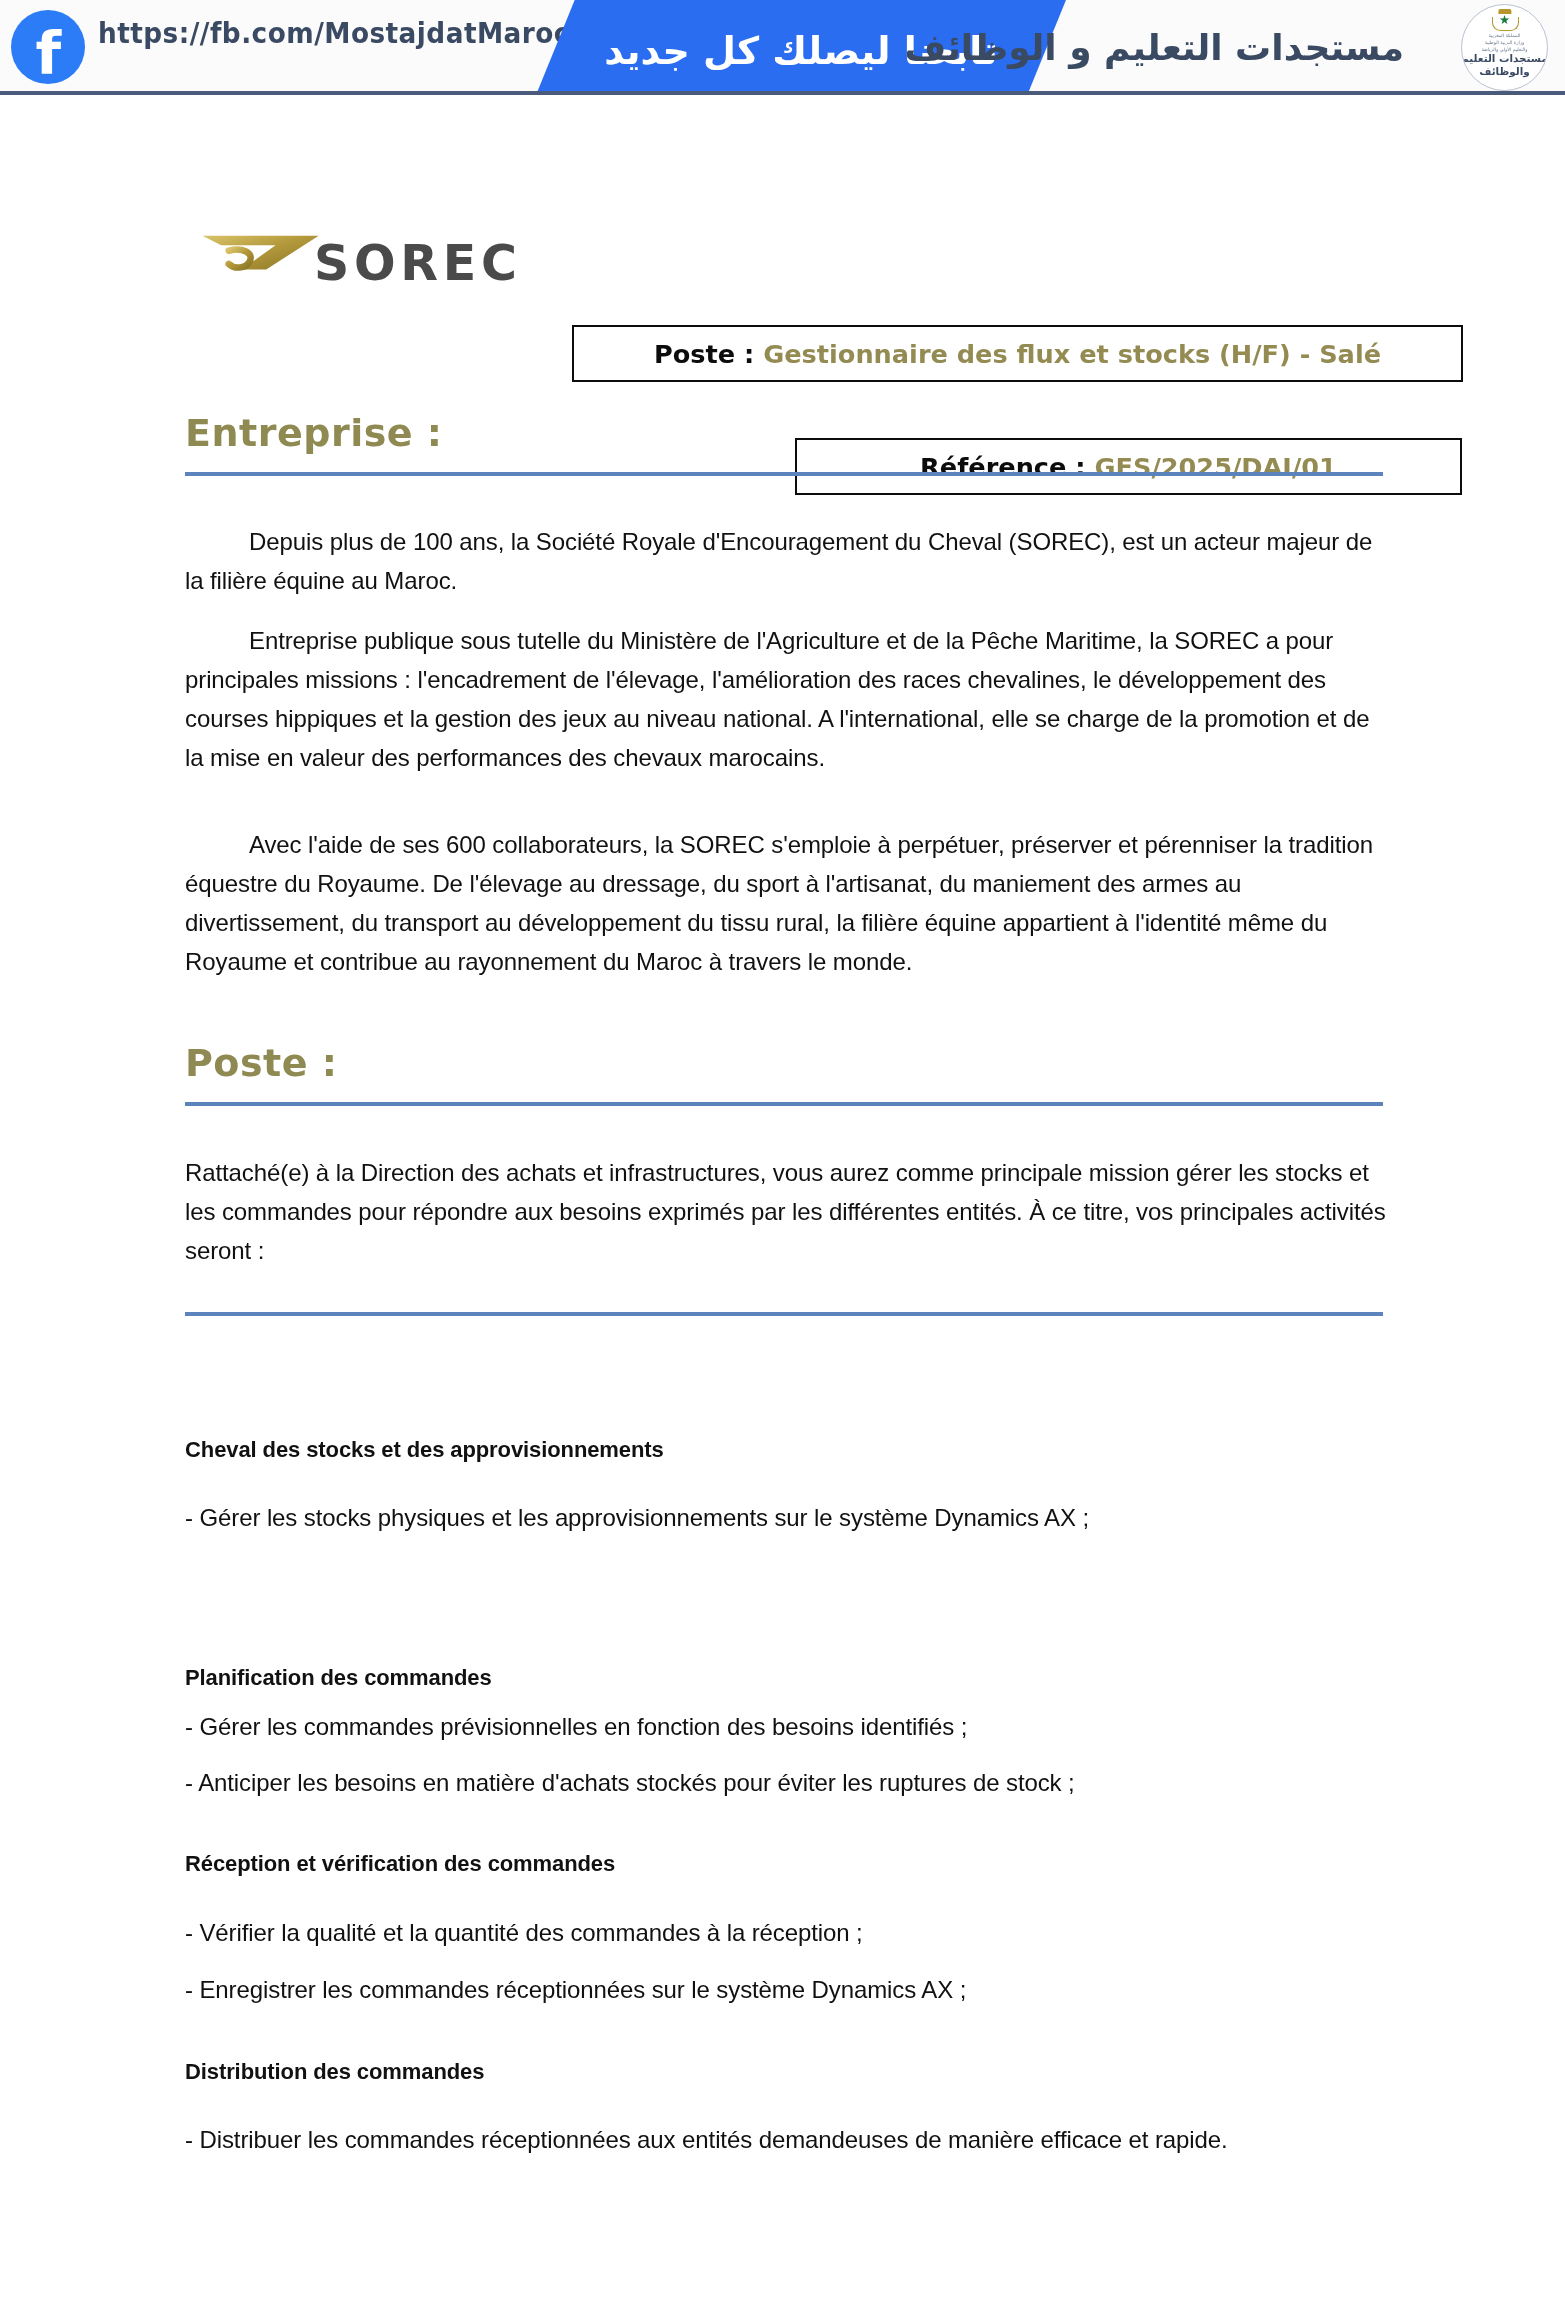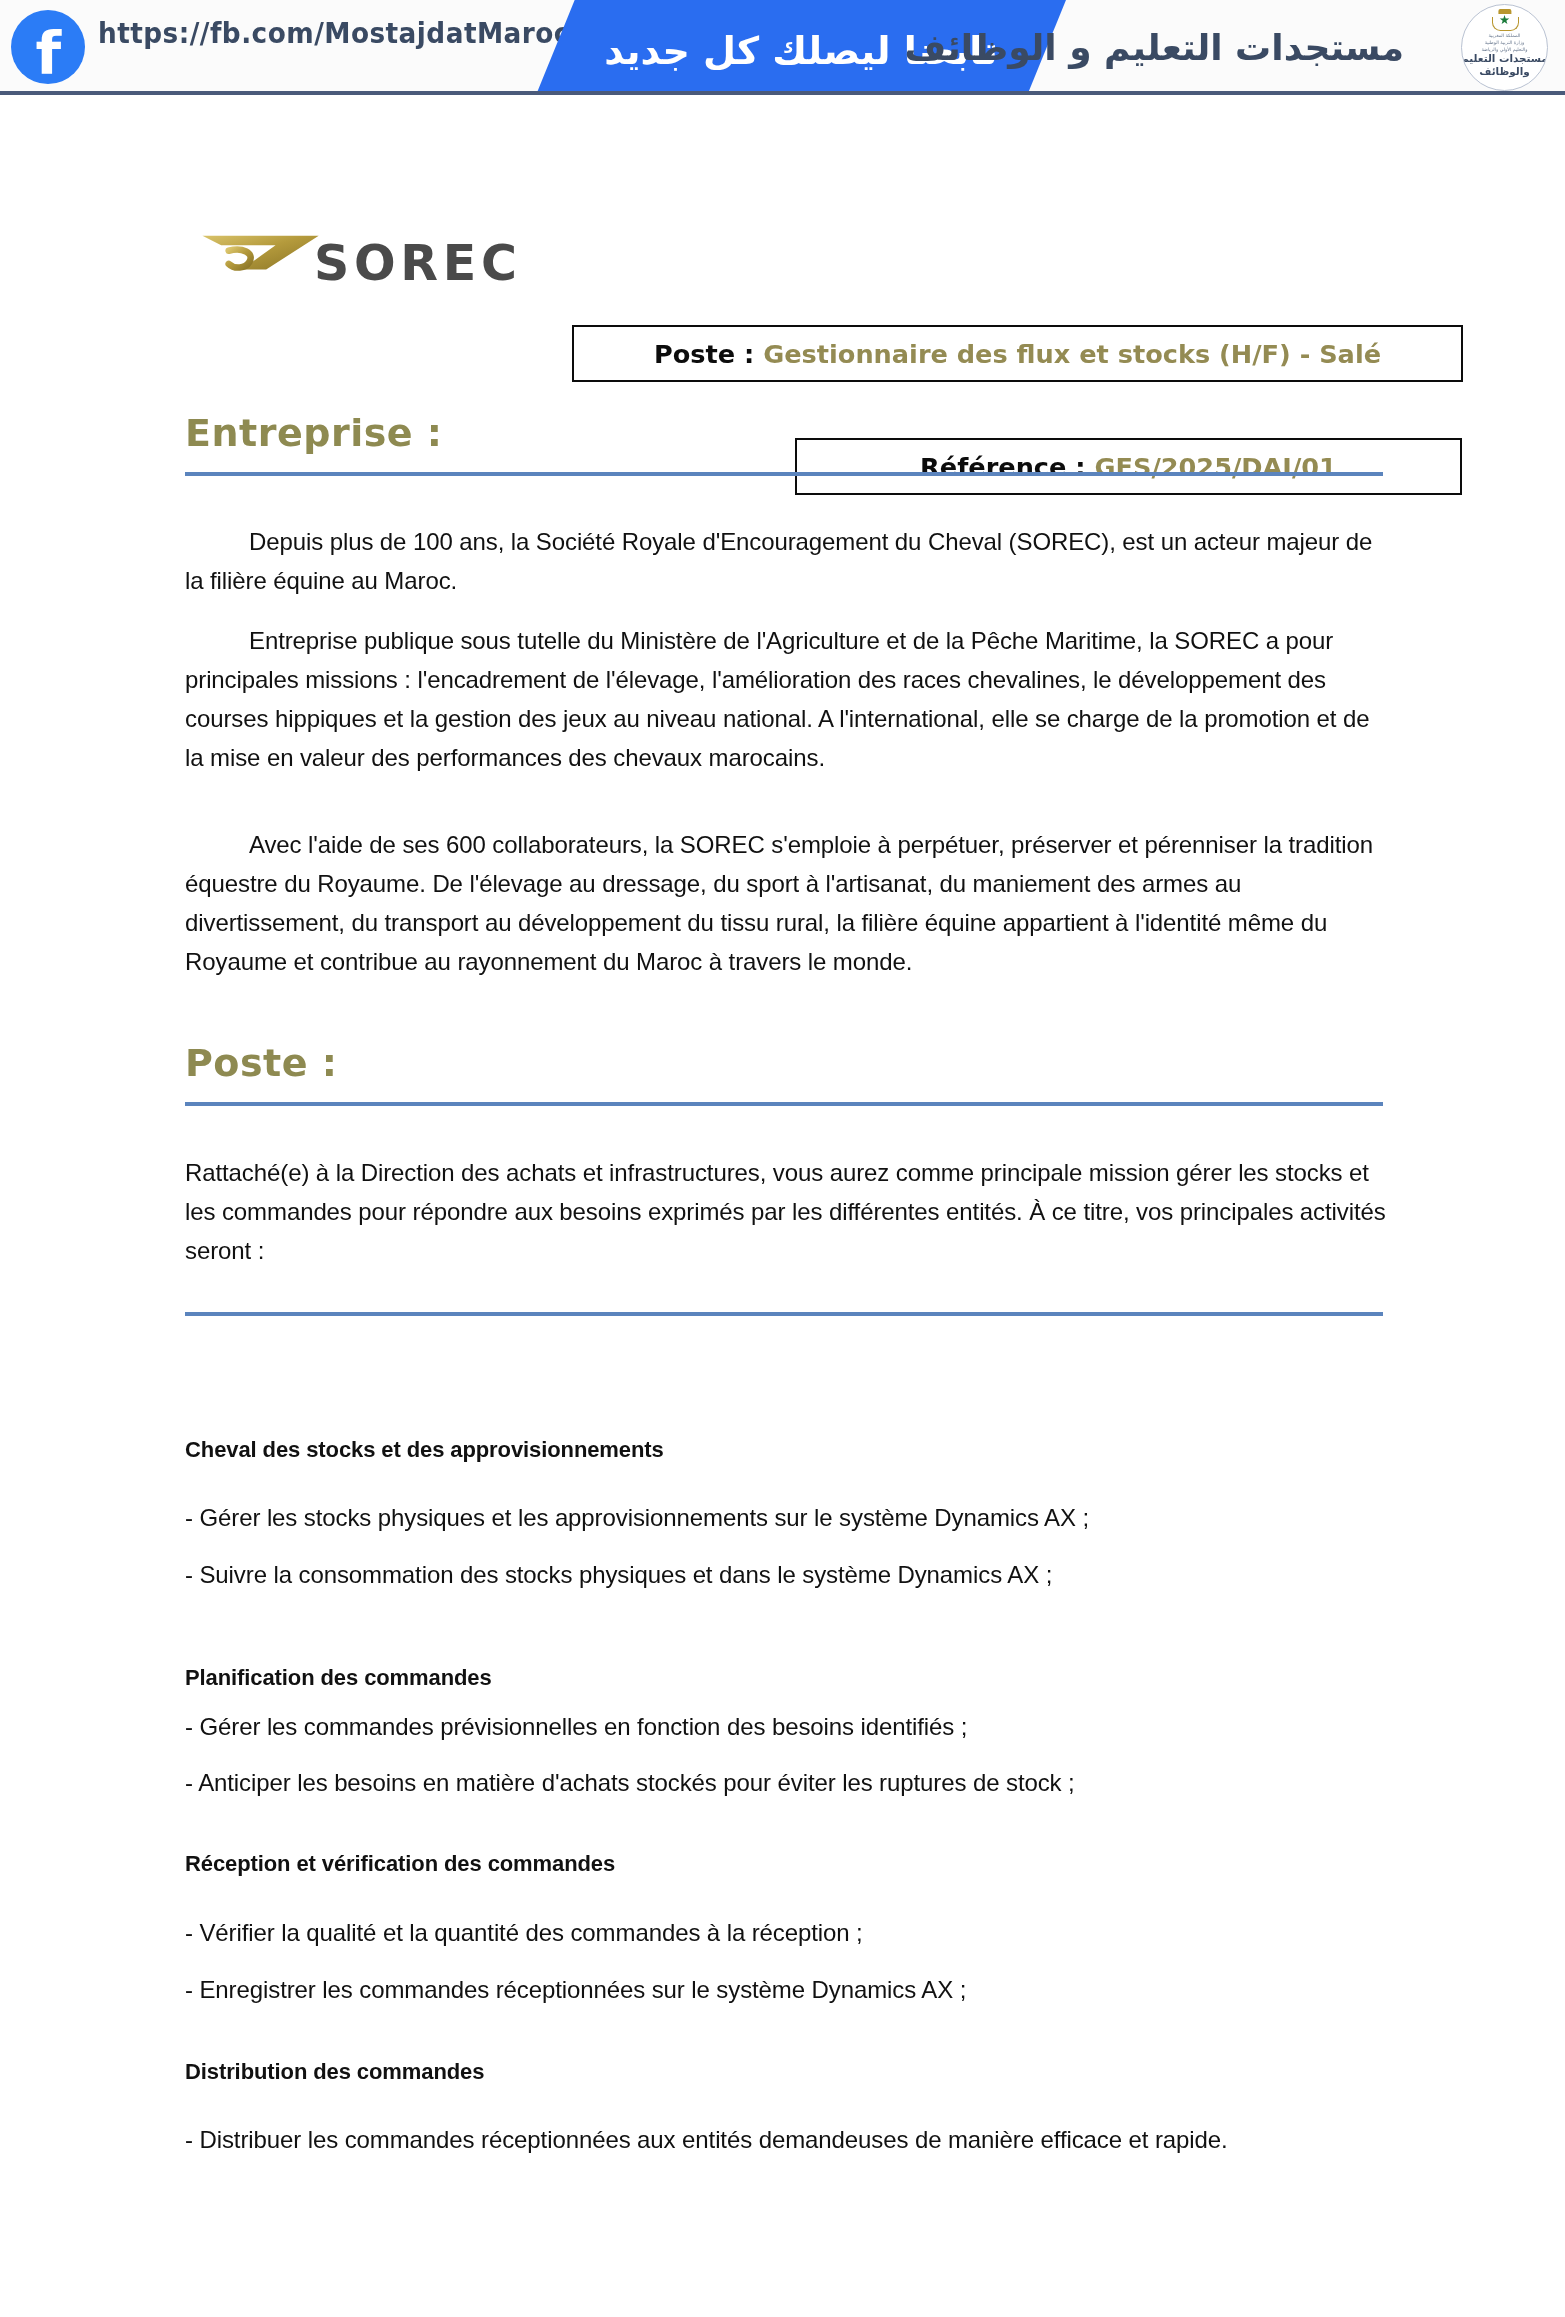--- a/index.html
+++ b/index.html
@@ -363,21 +363,20 @@
 
   <div class="section-head" style="top:946px;">Poste :</div>
   <div class="section-rule" style="top:1007px;"></div>
 
   <div class="para noindent" style="top:1058px;">Rattaché(e) à la Direction des achats et infrastructures, vous aurez comme principale mission gérer les stocks et les commandes pour répondre aux besoins exprimés par les différentes entités. À ce titre, vos principales activités seront :</div>
 
   <div class="plain-rule" style="top:1217px;"></div>
 
   <div class="sub-head" style="top:1342px;">Cheval des stocks et des approvisionnements</div>
   <div class="bullet" style="top:1404px;">- Gérer les stocks physiques et les approvisionnements sur le système Dynamics AX ;</div>
-  <div class="bullet" style="top:1461px;">- Suivre la consommation des stocks physiques et dans le système Dynamics AX ;</div>
 
   <div class="sub-head" style="top:1550px;margin-top:20px;">Planification des commandes</div>
   <div class="bullet" style="top:1669px;">- Anticiper les besoins en matière d'achats stockés pour éviter les ruptures de stock ;</div>
   <div class="bullet" style="top:1613px;">- Gérer les commandes prévisionnelles en fonction des besoins identifiés ;</div>
 
   <div class="sub-head" style="top:1756px;">Réception et vérification des commandes</div>
   <div class="bullet" style="top:1819px;">- Vérifier la qualité et la quantité des commandes à la réception ;</div>
   <div class="bullet" style="top:1876px;">- Enregistrer les commandes réceptionnées sur le système Dynamics AX ;</div>
 
   <div class="sub-head" style="top:1964px;">Distribution des commandes</div>

